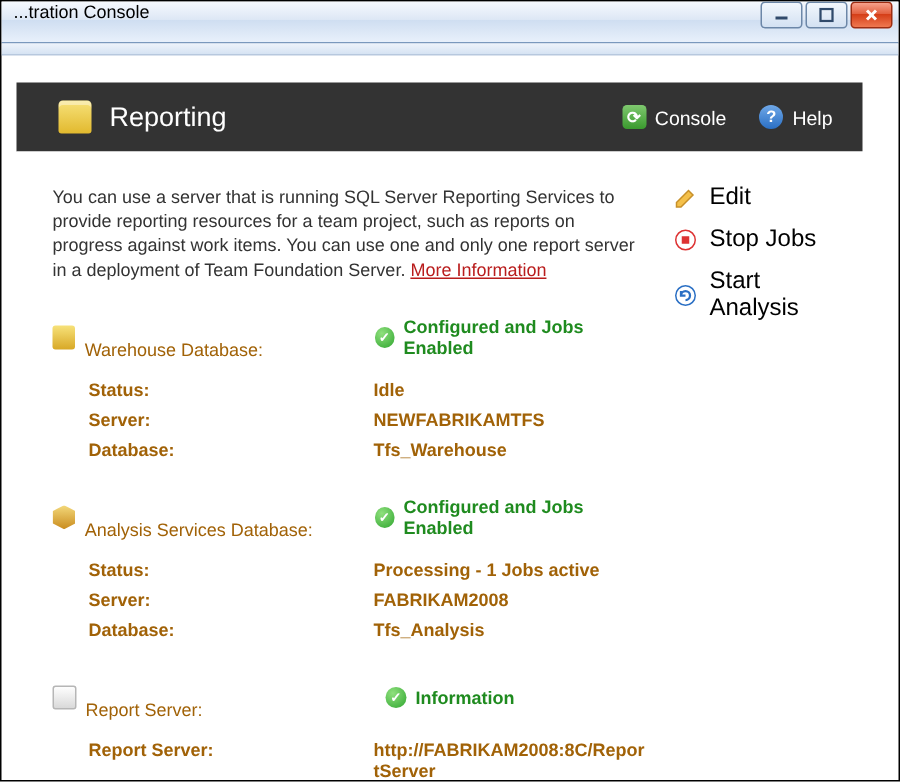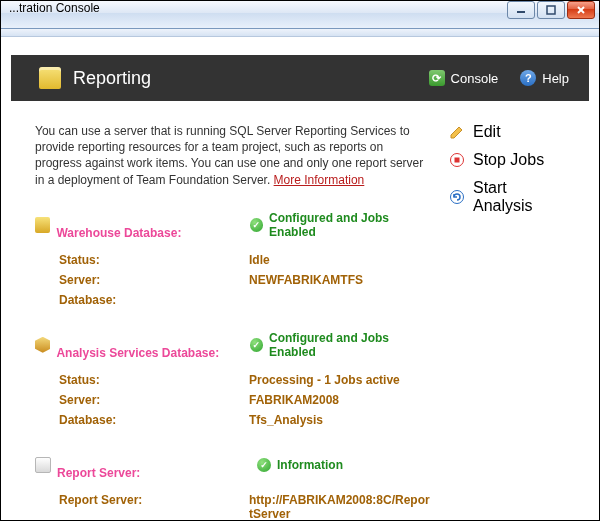--- a/index.html
+++ b/index.html
@@ -43,21 +43,21 @@
     border-bottom:1px solid #b7c8de;
   }
   
   .header {
     background: #333;
     color: #fff;
     height: 46px;
     display: flex;
     align-items: center;
     padding: 0 20px 0 28px;
-    margin: 18px 10px 0 10px;
+    margin: 18px 24px 0 10px;
   }
   .header .db-icon {
     width: 22px; height: 22px;
     margin-right: 12px;
     position: relative;
   }
   .header .db-icon::before {
     content:""; position:absolute; inset:0;
     background: linear-gradient(to bottom,#f7e27a,#e2b92e);
     border-radius: 3px 3px 2px 2px;
@@ -101,21 +101,21 @@
     border-radius:2px;
   }
   .sec-head .sec-icon.cube {
     background: linear-gradient(#f3d87a,#c98b1d);
     clip-path: polygon(50% 0,100% 25%,100% 75%,50% 100%,0 75%,0 25%);
   }
   .sec-head .sec-icon.doc {
     background: linear-gradient(#fefefe,#d9d9d9);
     border:1px solid #b6b6b6;
   }
-  .sec-title { font-weight:700; color:#ec4899; width:200px;margin-top:16px;}
+  .sec-title { font-weight:400; color:#a16207; width:200px;margin-top:16px;}
   .status-chip {
     display:flex; align-items:center; gap:6px;
     color:#1f8b1f; font-weight:600;
   }
   .check {
     width:14px; height:14px; border-radius:50%;
     background: radial-gradient(circle at 35% 30%, #8fe07d, #2fa52f);
     display:inline-flex; align-items:center; justify-content:center;
     color:#fff; font-size:9px;
   }
@@ -187,20 +187,21 @@
       <div class="kv">
         <span class="k">Status:</span>
         <span class="v">Idle</span>
       </div>
       <div class="kv">
         <span class="k">Server:</span>
         <span class="v">NEWFABRIKAMTFS</span>
       </div>
       <div class="kv">
         <span class="k">Database:</span>
+        <span class="v">Tfs_Warehouse</span>
       </div>
     </div>
 
     <div class="section">
       <div class="sec-head">
         <span class="sec-icon cube"></span>
         <span class="sec-title">Analysis Services Database:</span>
         <span class="status-chip">
           <span class="check">✓</span>
           <span>Configured and Jobs Enabled</span>

